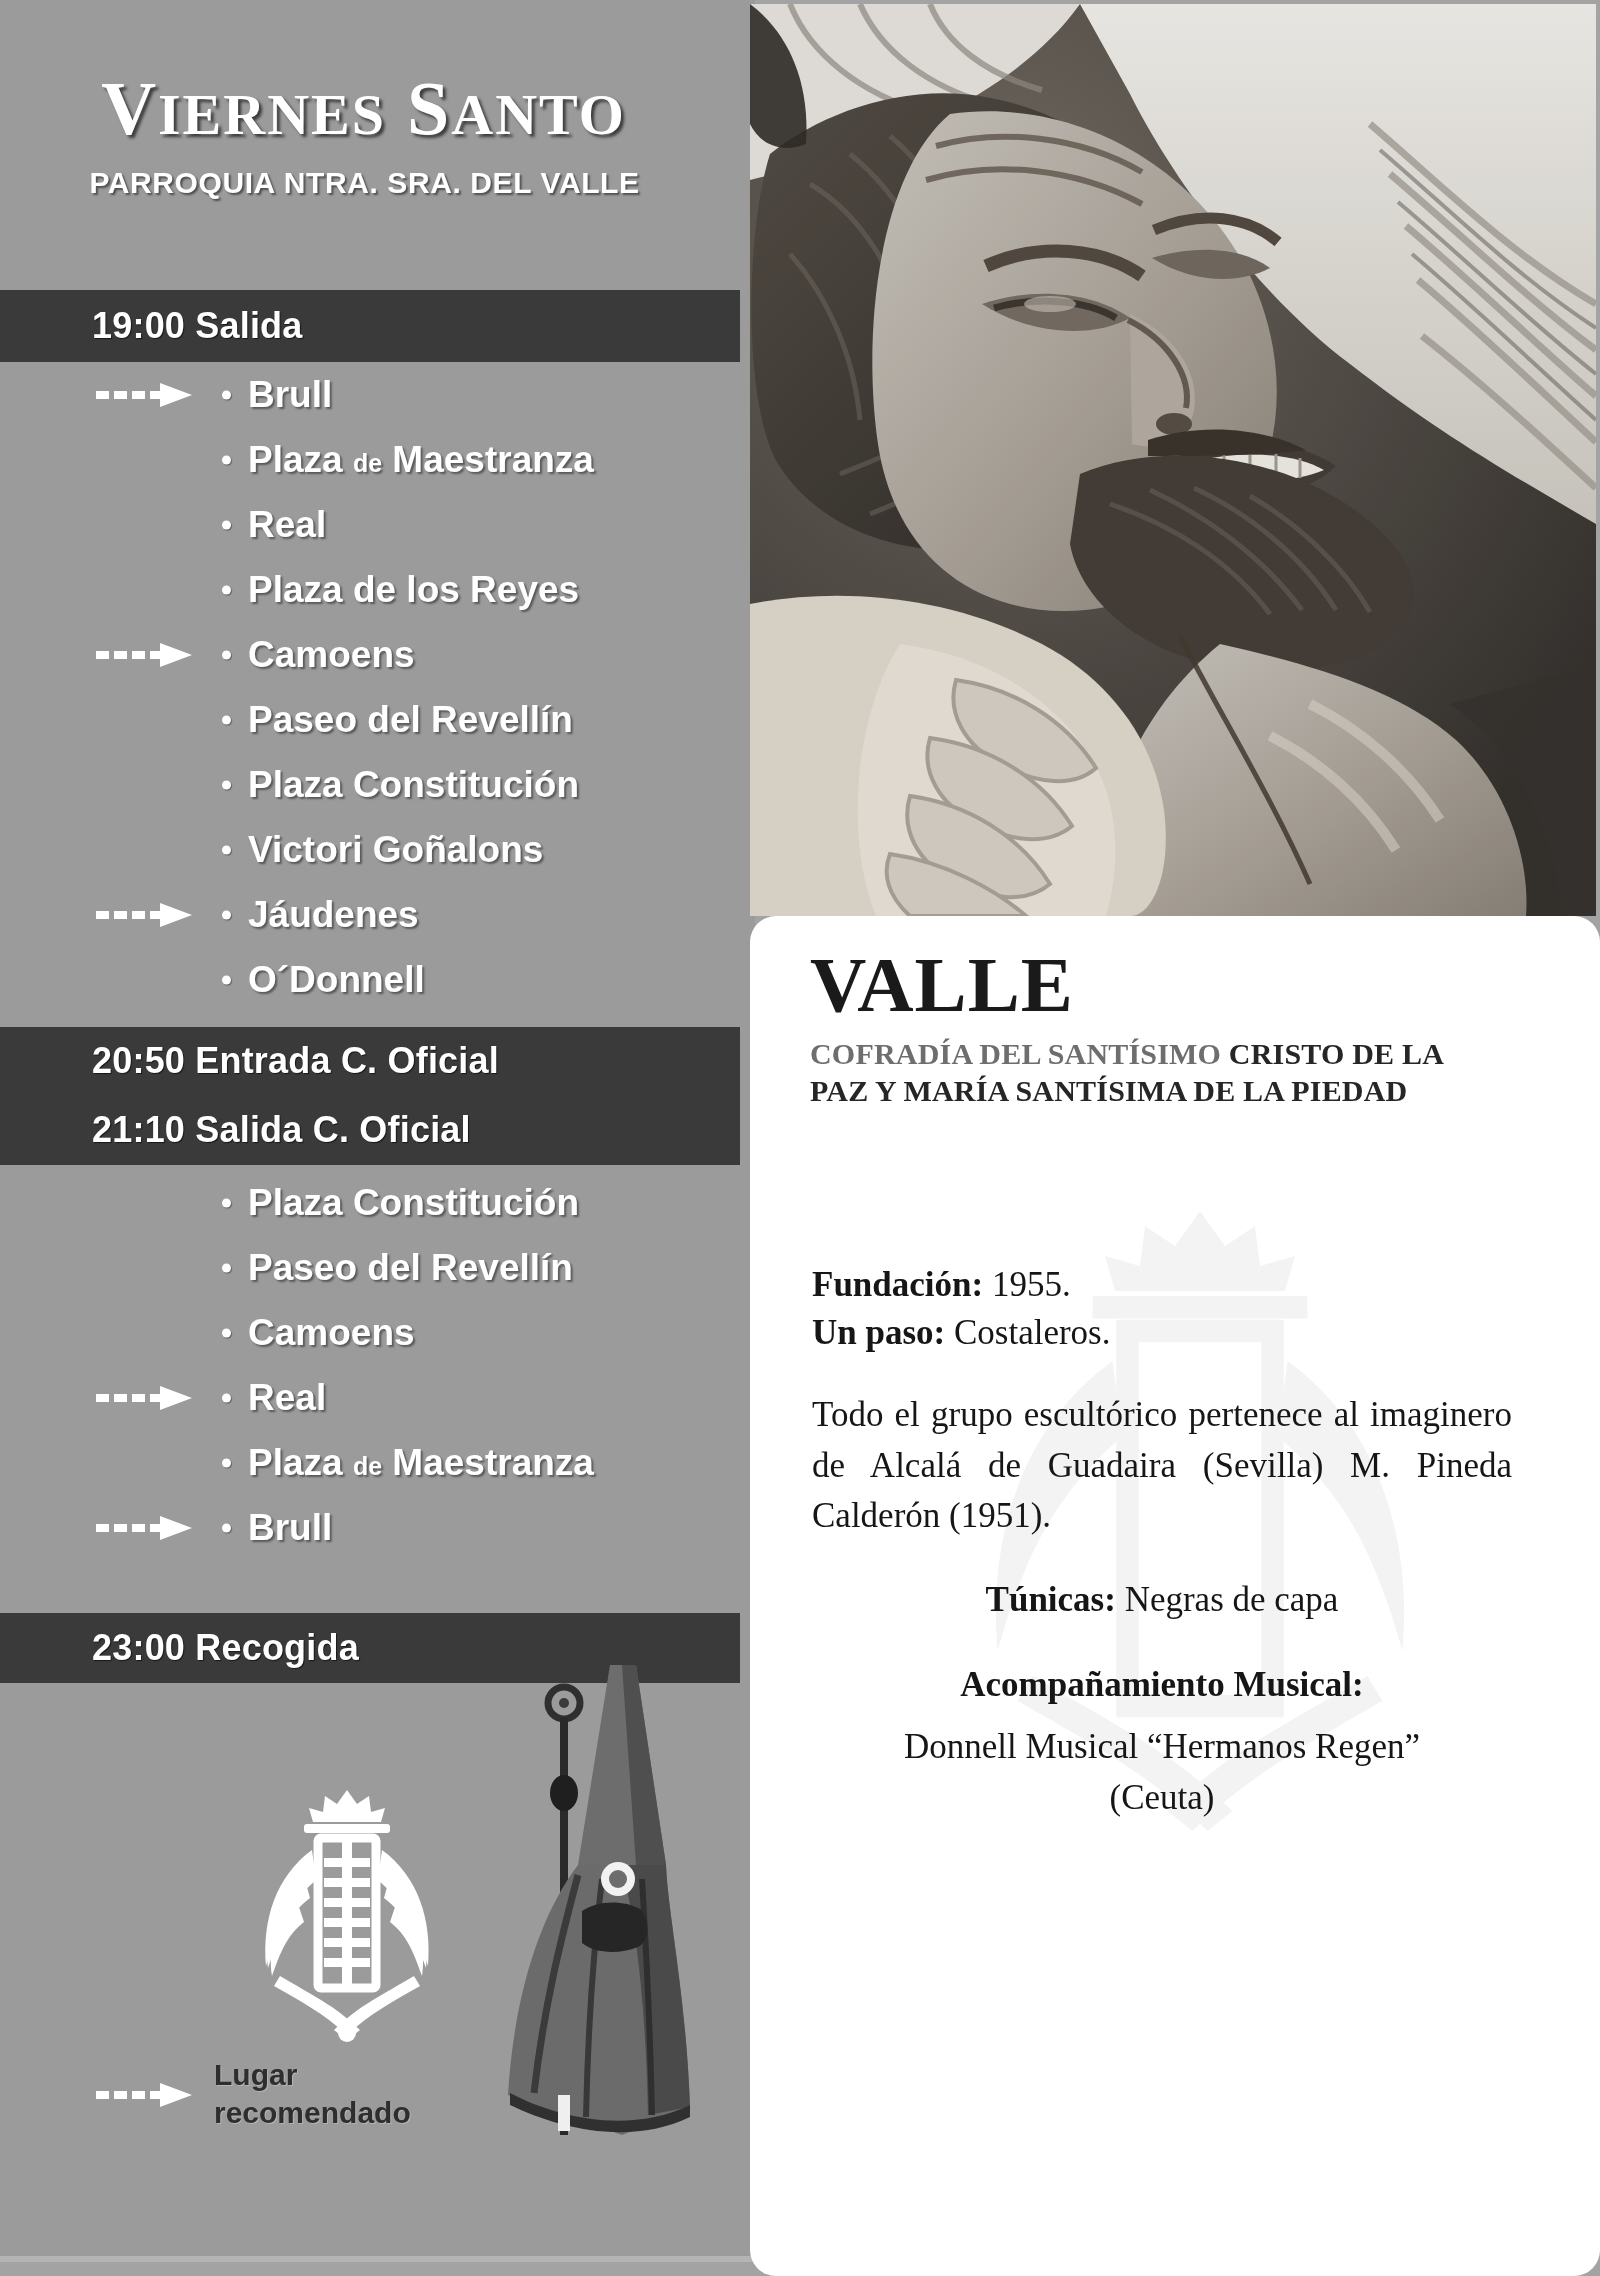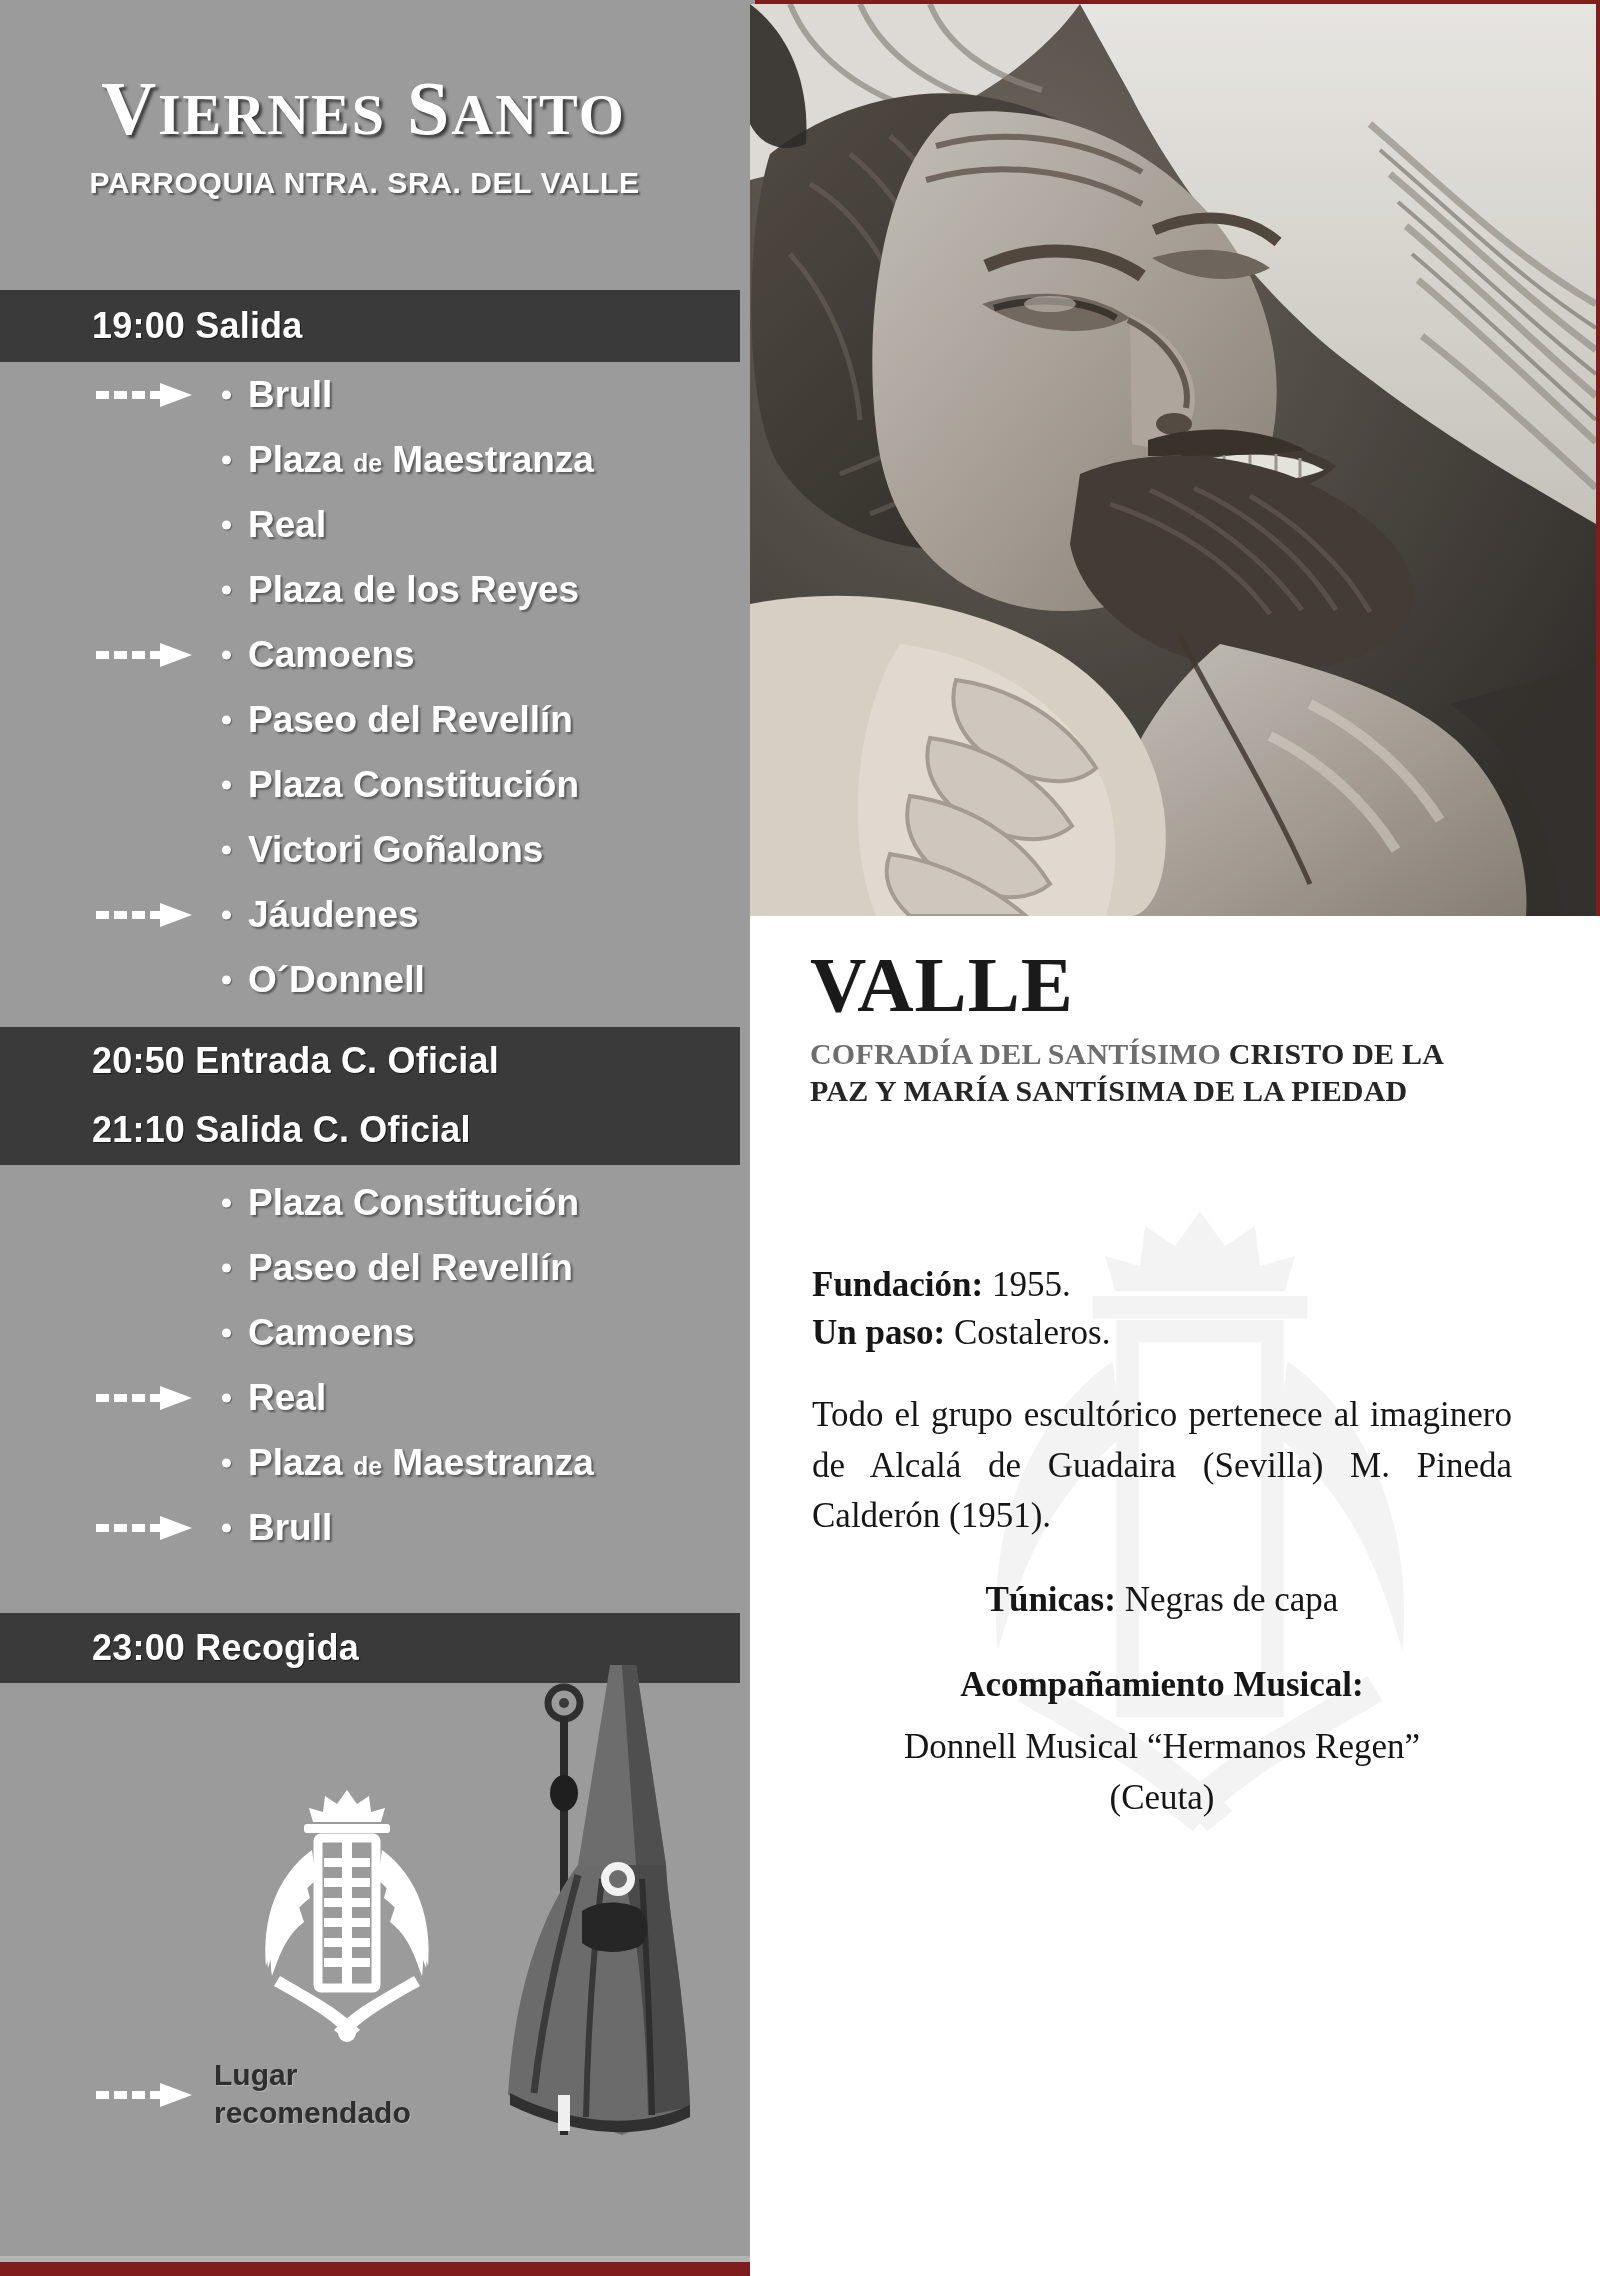--- a/index.html
+++ b/index.html
@@ -2,21 +2,21 @@
 <html><head>
 <meta charset="utf-8">
 <title>Viernes Santo — Valle</title>
 <style>
   html,body{margin:0;padding:0;background:#ffffff;}
   body{
     font-family:"Liberation Sans", sans-serif;
     width:1600px;height:2276px;position:relative;overflow:hidden;
     -webkit-font-smoothing:antialiased;
   }
-  .page{position:absolute;inset:0;background:#7f1d1d;}
+  .page{position:absolute;inset:0;background:#a3a3a3;}
 
   
   .left-col{
     position:absolute;left:0;top:0;width:755px;height:2262px;
     background:#9b9b9b;
   }
   .left-col:after{
     content:"";position:absolute;left:0;right:0;bottom:0;height:6px;
     background:#b4b4b4;
   }
@@ -88,20 +88,21 @@
   .photo{
     position:absolute;left:750px;top:4px;width:846px;height:912px;
     overflow:hidden;background:#6f6f6f;
   }
   .photo .ph-bg{position:absolute;inset:0;}
 
   
   .right-col{
     position:absolute;left:750px;top:916px;width:850px;height:1360px;
     background:#ffffff;
+    border-radius:26px;
   }
   .brand{position:absolute;left:60px;top:30px;width:760px;}
   .brand-name{
     font-family:"Liberation Serif", serif;font-weight:700;
     font-size:78px;line-height:1;color:#1a1a1a;letter-spacing:1px;
   }
   .brand-sub{
     font-family:"Liberation Serif", serif;font-weight:700;
     font-size:30px;line-height:1.22;color:#262626;margin-top:12px;
     letter-spacing:.2px;

